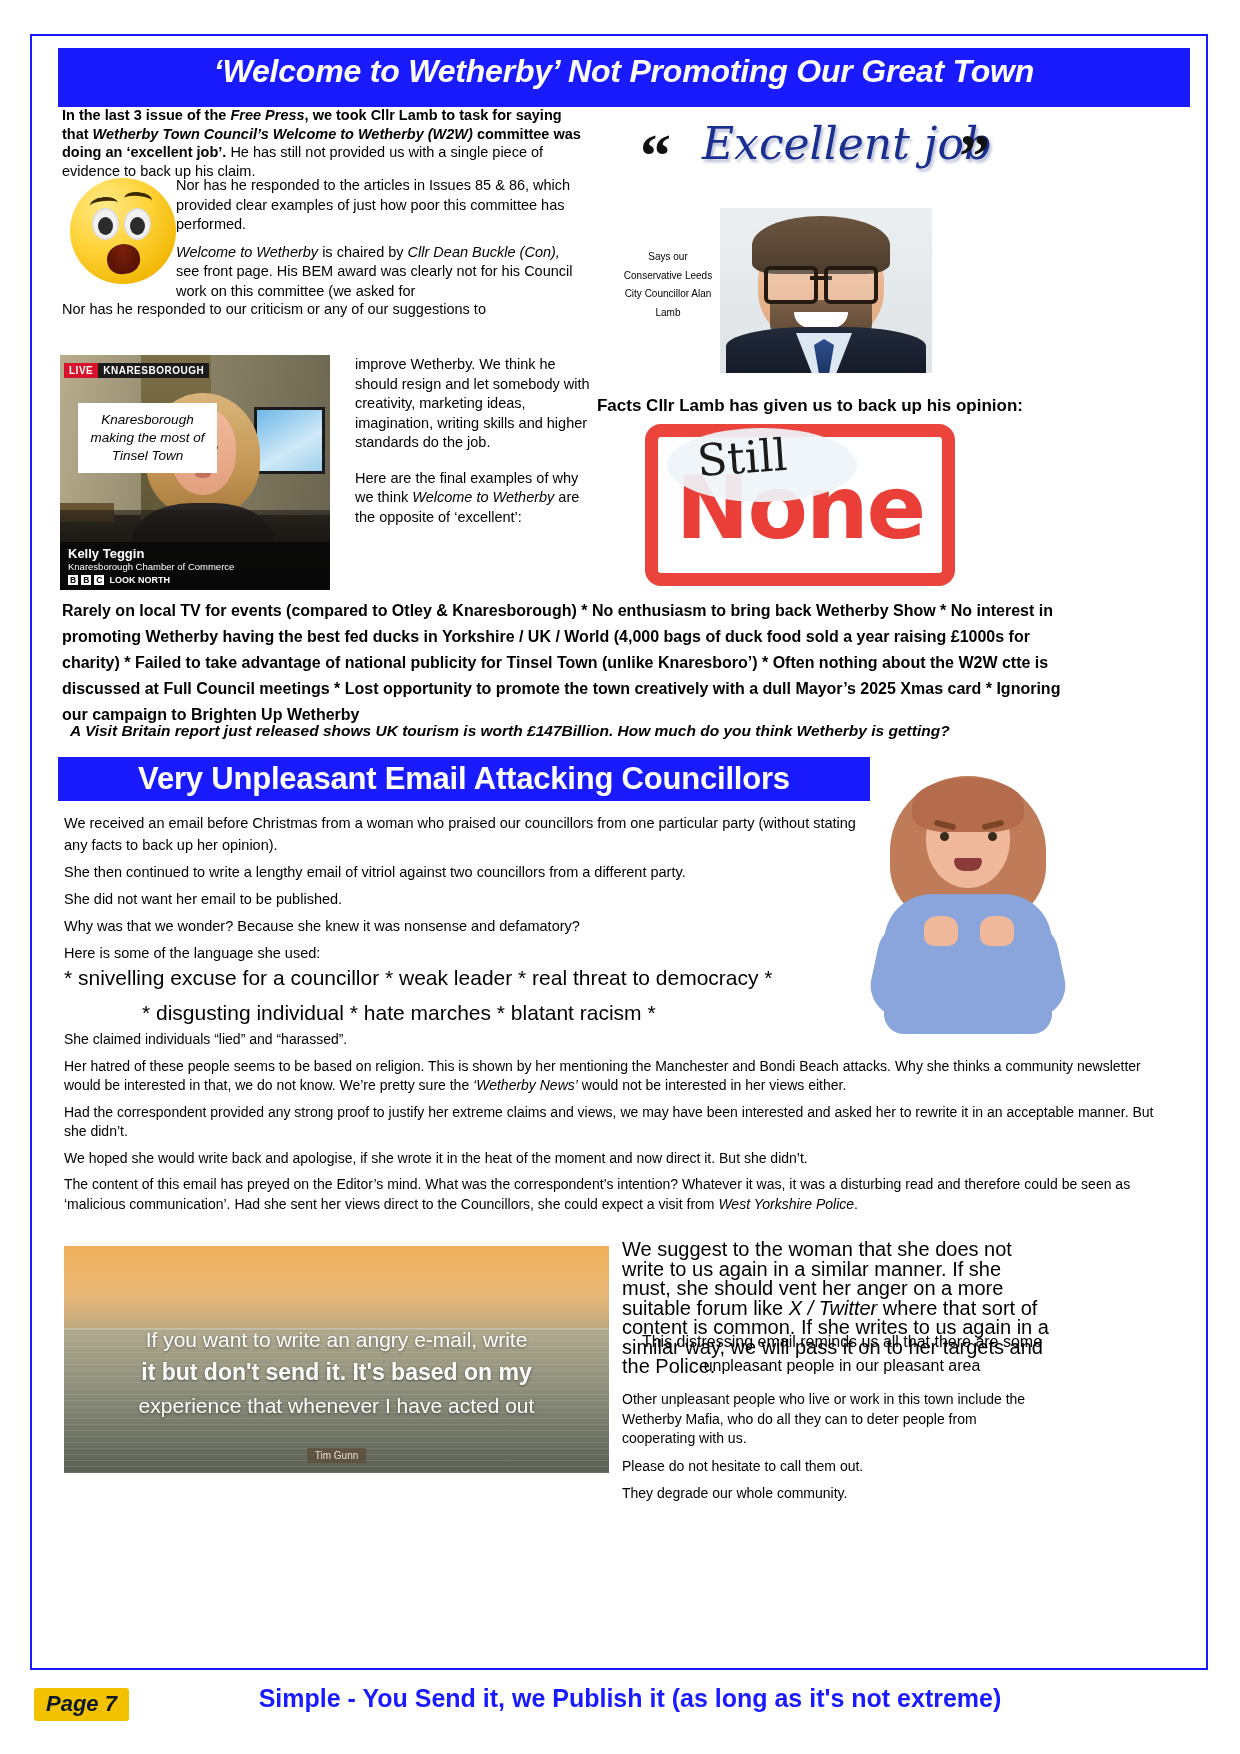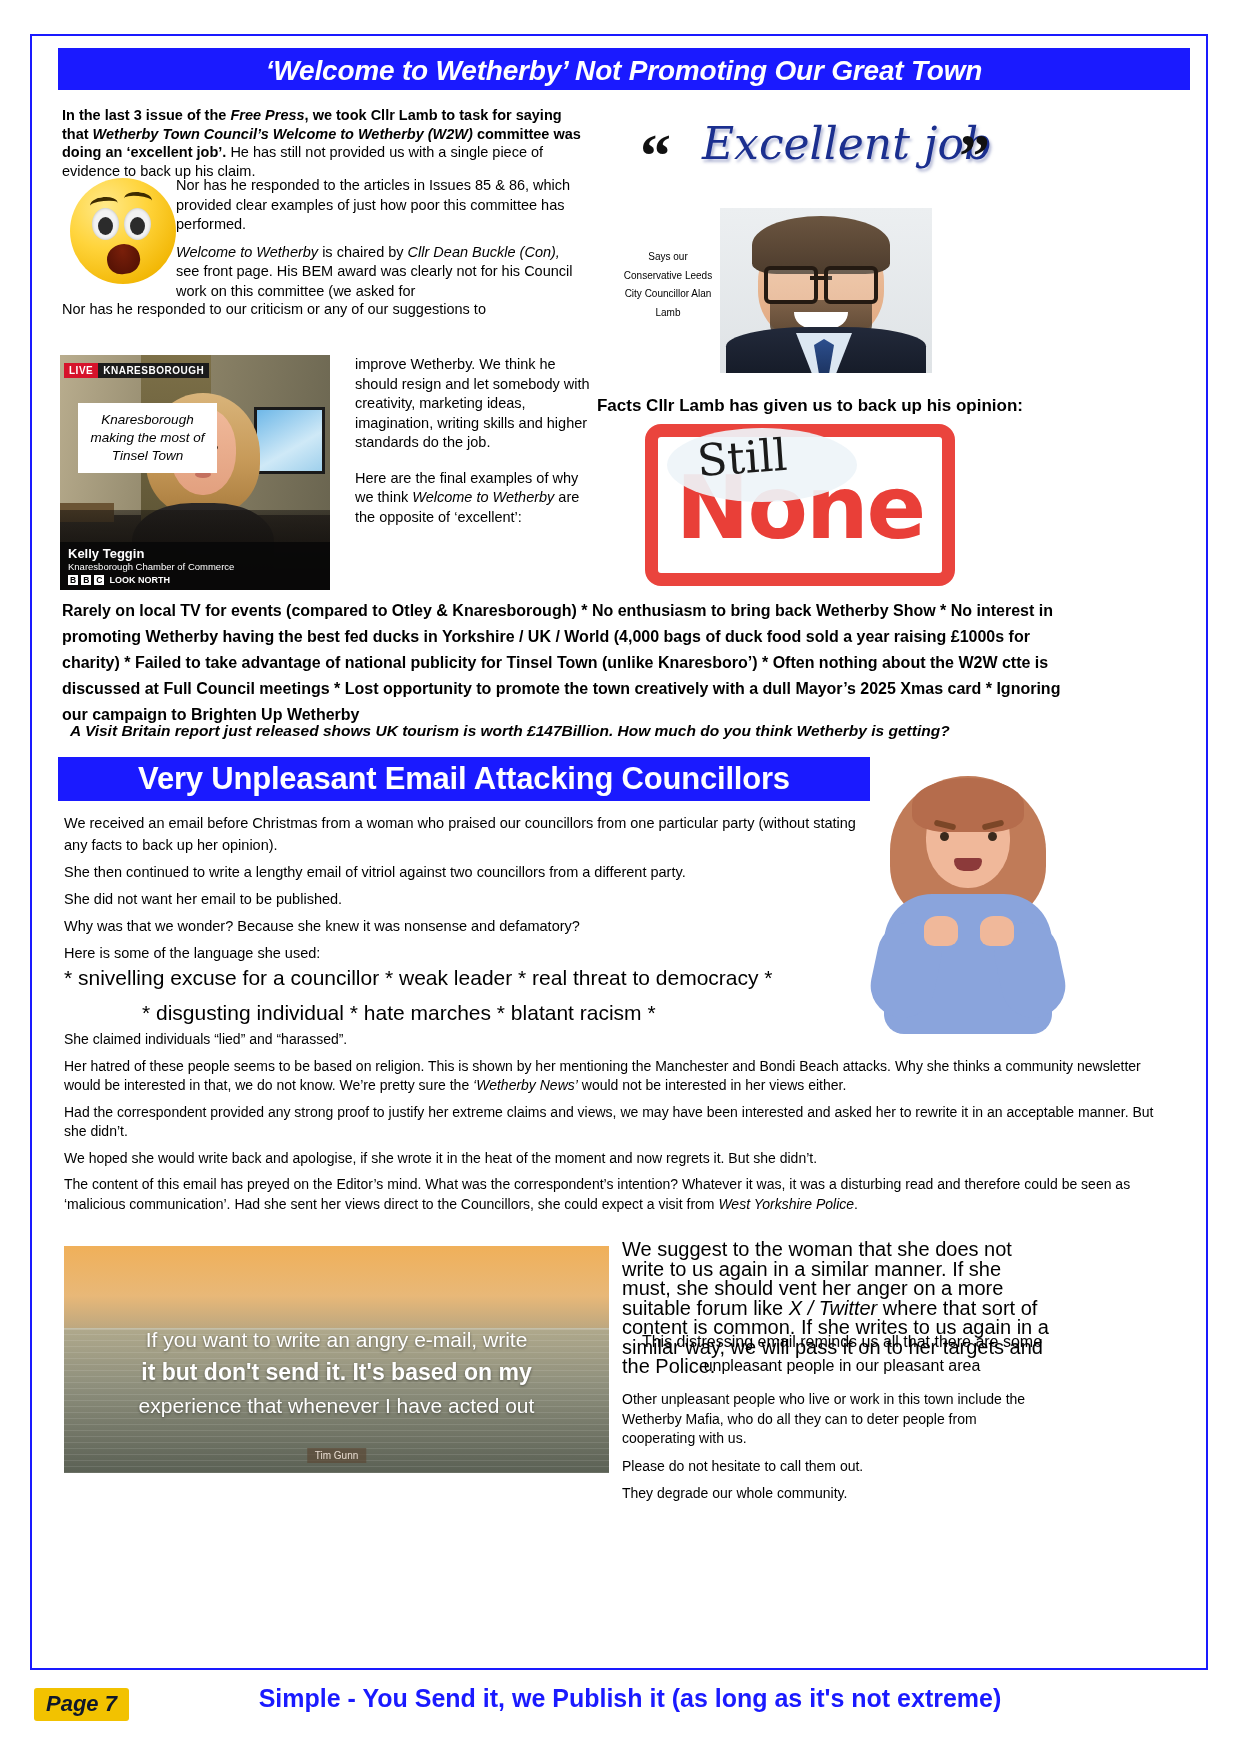--- a/index.html
+++ b/index.html
@@ -35,23 +35,23 @@
     color: #ffffff;
     font-weight: bold;
     font-style: italic;
     text-align: center;
     letter-spacing: -0.2px;
     white-space: nowrap;
     overflow: hidden;
   }
   #banner-1 {
     left: 58px; top: 48px;
-    width: 1132px; height: 42px;
+    width: 1132px; height: 59px;
     line-height: 46px;
-    font-size: 28px;
+    font-size: 32px;
   }
   #banner-2 {
     left: 58px; top: 757px;
     width: 812px; height: 44px;
     line-height: 44px;
     font-size: 31px;
     font-style: normal;
     text-align: center;
   }
   
@@ -717,21 +717,21 @@
 
   <div class="phrases">
     <div class="row1">*  snivelling excuse for a councillor  *  weak leader  *  real threat to democracy  *</div>
     <div class="row2">*  disgusting individual  *  hate marches  *  blatant racism  *</div>
   </div>
 
   <div class="sec2-body">
     <p>She claimed individuals “lied” and “harassed”.</p>
     <p><span>Her hatred of these people seems to be based on religion. This is shown by her mentioning the Manchester and Bondi Beach attacks.  Why she thinks a community newsletter would be interested in that, we do not know. We’re pretty sure the </span><span class="it">‘Wetherby News’</span><span> would not be interested in her views either.</span></p>
     <p>Had the correspondent provided any strong proof to justify her extreme claims and views, we may have been interested and asked her to rewrite it in an acceptable manner. But she didn’t.</p>
-    <p>We hoped she would write back and apologise, if she wrote it in the heat of the moment and now regrets it. But she didn’t.</p>
+    <p>We hoped she would write back and apologise, if she wrote it in the heat of the moment and now direct it. But she didn’t.</p>
     <p><span>The content of this email has preyed on the Editor’s mind. What was the correspondent’s intention? Whatever it was, it was a disturbing read and therefore could be seen as ‘malicious communication’. Had she sent her views direct to the Councillors, she could expect a visit from </span><span class="it">West Yorkshire Police</span><span>.</span></p>
   </div>
 
   <div class="sunset">
     <div class="sea"></div>
     <div class="horizon"></div>
     <div class="qtext">
       <div>If you want to write an angry e-mail, write</div>
       <div class="l2">it but don't send it. It's based on my</div>
       <div>experience that whenever I have acted out</div>

